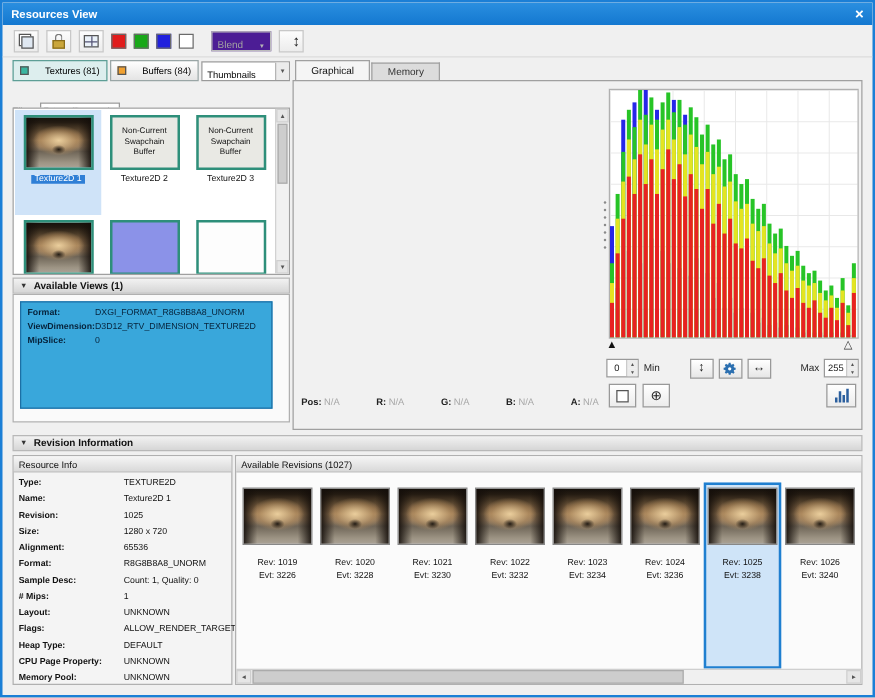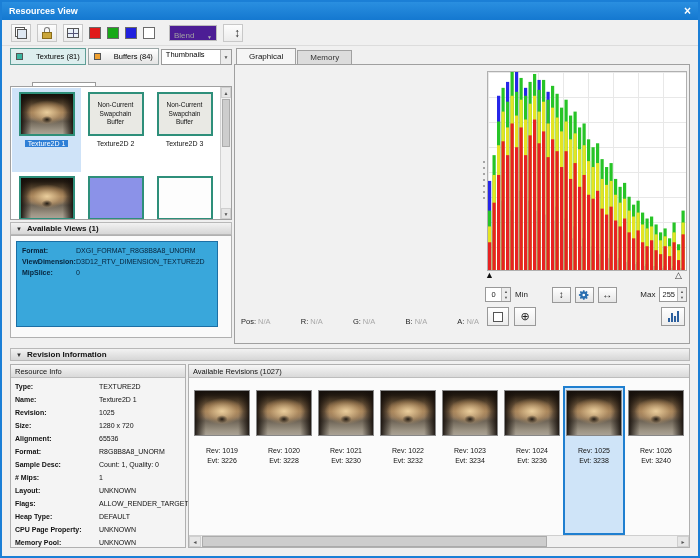--- a/index.html
+++ b/index.html
@@ -26,21 +26,21 @@
   .blend-select{width:48px;height:16px;border:1px solid #bcbcbc;background:#4c1d95;color:#a2a2a2;font-size:8px;display:flex;align-items:flex-end;padding:0 4px;margin-left:8px}
   .blend-select .caret{margin-left:auto;font-size:5px;color:#b5b5b5}
   .flipv{font-size:12px;font-weight:bold;color:#222;margin-left:8px}
 
   
   .left-panel{position:absolute;left:8px;top:46px;width:222px;height:296px}
   .lp-row1{display:flex;gap:2px;height:17px;align-items:center}
   .chip-btn{display:flex;align-items:center;gap:13px;font-size:7.5px;height:17px;border:1px solid #9aa6a6;padding:0 5px;background:linear-gradient(#fff,#e4e4e4);white-space:nowrap}
   .chip-btn.active{background:#ddeeee;border-color:#5e9e96}
   .sq{width:7px;height:7px;border:1px solid #555}
-  .dd{display:flex;align-items:flex-start;height:16px;border:1px solid #9a9a9a;background:#fff;font-size:7.5px;padding-left:4px}
+  .dd{display:flex;align-items:flex-end;height:16px;border:1px solid #9a9a9a;background:#fff;font-size:7.5px;padding-left:4px}
   .dd .dd-btn{margin-left:auto;width:11px;align-self:stretch;border-left:1px solid #b5b5b5;background:#ececec;display:flex;align-items:center;justify-content:center;font-size:5px;color:#555}
   .mode-dd{margin-left:auto;width:74px}
   .lp-row2{display:flex;align-items:center;gap:3px;margin-top:16px;height:15px;font-size:7.5px;color:#222}
   .filter-input{width:64px;height:14px;border:1px solid #9a9a9a;font-size:6.5px;padding:0 2px;font-family:"Liberation Sans",sans-serif}
   .predef-dd{width:112px;height:14px;color:#333}
   .thumbs{position:absolute;top:38px;left:0;width:222px;height:134px;background:#fff;border:1px solid #a0a0a0;overflow:hidden}
   .thumb-grid{position:absolute;left:1px;top:1px;right:12px;display:flex;flex-wrap:wrap}
   .tcell{width:69px;height:84px;display:flex;flex-direction:column;align-items:center;padding-top:4px}
   .tcell.selected{background:#cfe3f8}
   .timg{width:56px;height:44px;border:2px solid #2e8f7a;flex:none;display:flex;align-items:center;justify-content:center}
@@ -82,21 +82,21 @@
   .tri-black{position:absolute;left:250px;top:205px;font-size:9px;color:#111}
   .tri-white{position:absolute;left:440px;top:205px;font-size:9px;color:#333}
   .range-controls{position:absolute;left:250px;top:221px;right:2px;height:17px;display:flex;align-items:center;font-size:8px;gap:4px;color:#222}
   .spinner{display:flex;border:1px solid #999;background:#fff;height:15px}
   .spin-val{min-width:15px;display:flex;align-items:center;justify-content:center;font-size:7.5px;padding:0 2px}
   .spin-btns{display:flex;flex-direction:column;width:9px;border-left:1px solid #bbb}
   .spin-btns span{flex:1;display:flex;align-items:center;justify-content:center;font-size:4px;color:#555;background:#ececec}
   .mini-btn{width:19px;height:16px;border:1px solid #999;background:linear-gradient(#fff,#e6e6e6);display:flex;align-items:center;justify-content:center;font-size:10px;color:#222}
   .fill1{flex:1}
   .readout{position:absolute;left:6px;top:252px;width:238px;display:flex;justify-content:space-between;font-size:7.5px}
-  .ro-label{font-weight:normal;color:#222}
+  .ro-label{font-weight:bold;color:#222}
   .ro-value{color:#a8a8a8;margin-left:2px}
   .bg-buttons{position:absolute;left:252px;top:242px;display:flex;gap:5px}
   .sq-btn{width:22px;height:19px;border:1px solid #999;background:linear-gradient(#fff,#ececec);display:flex;align-items:center;justify-content:center;font-size:11px;color:#222}
   .white-sq{width:10px;height:10px;border:1px solid #555;background:#fff}
   .hist-btn{position:absolute;right:4px;top:242px;width:24px;height:19px;border:1px solid #999;background:linear-gradient(#fff,#ececec);display:flex;align-items:flex-end;justify-content:center;padding-bottom:3px;gap:1px}
   .hist-btn i{display:block;width:2px;background:#2b5f9e}
 
   
   .rev-header{position:absolute;left:8px;top:346px;right:8px;height:13px}
   .res-info{position:absolute;left:8px;top:362px;width:176px;height:184px;border:1px solid #b0b0b0;background:#f4f4f4}

